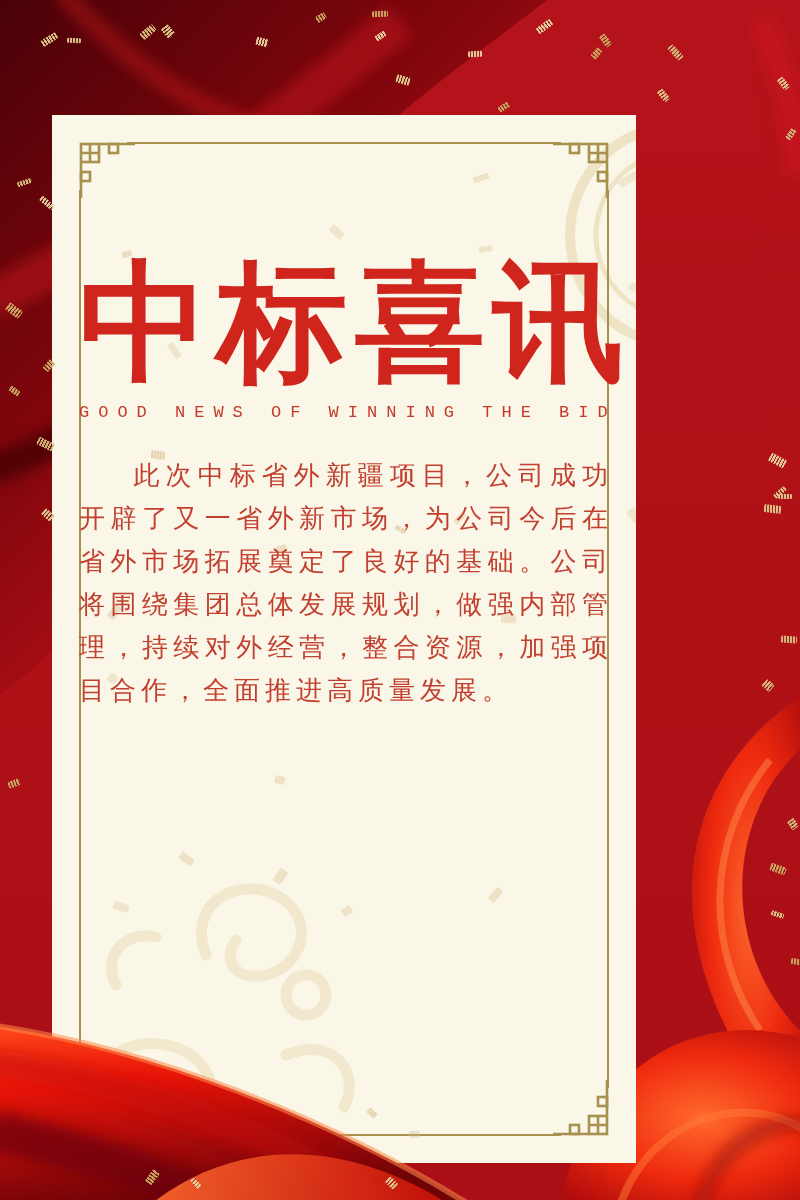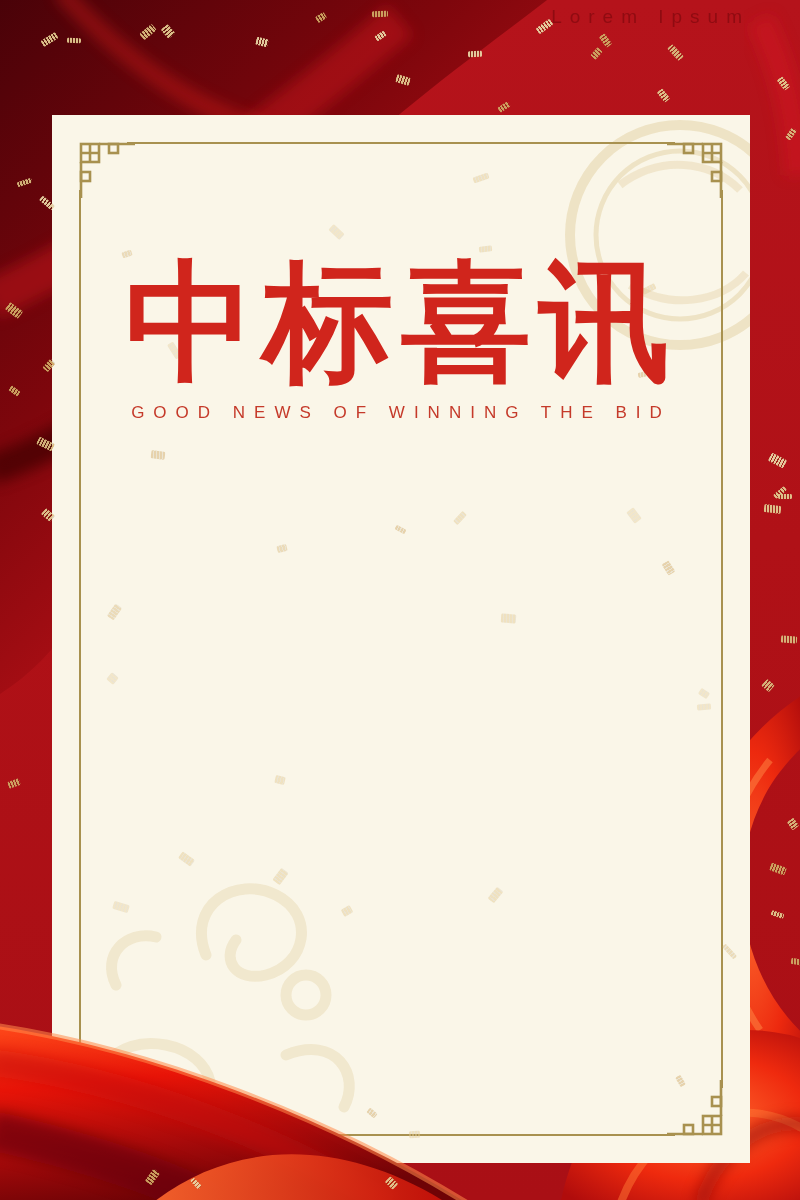--- a/index.html
+++ b/index.html
@@ -21,21 +21,21 @@
   
   .bg-silk{position:absolute;inset:0;z-index:1;pointer-events:none;}
   .lorem{
     position:absolute;top:6px;right:50px;z-index:1;
     font-family:"Liberation Sans",sans-serif;
     font-size:19px;letter-spacing:8px;color:var(--corner-text-red);
     opacity:.95;font-weight:400;
   }
   
   .card{
-    position:absolute;left:52px;top:115px;width:698px;height:1048px;
+    position:absolute;left:52px;top:115px;width:584px;height:1048px;
     background:var(--card-cream);z-index:2;overflow:hidden;
   }
   .seal{position:absolute;left:508px;top:0px;width:240px;height:240px;opacity:.8;}
   .floral{position:absolute;left:4px;bottom:8px;width:330px;height:320px;opacity:.6;}
   .frame-line{position:absolute;background:var(--frame-gold);}
   .fl-t{top:27px;left:75px;right:75px;height:2px;}
   .fl-b{bottom:27px;left:75px;right:75px;height:2px;}
   .fl-l{left:27px;top:75px;bottom:75px;width:2px;}
   .fl-r{right:27px;top:75px;bottom:75px;width:2px;}
   .corner{position:absolute;width:56px;height:56px;}
@@ -45,21 +45,21 @@
   .c-bl{left:27px;bottom:27px;transform:rotate(270deg);}
   .card-content{position:absolute;inset:27px;z-index:2;text-align:center;}
   .title{
     margin:105px 0 0 0;
     font-family:"DejaVu Serif","DejaVu Sans",serif;
     font-size:130px;line-height:1.15;font-weight:900;
     letter-spacing:8px;color:var(--title-red);white-space:nowrap;
   }
   .subtitle{
     margin-top:6px;
-    font-family:Liberation Sans, sans-serif;
+    font-family:Liberation Mono, monospace;
     font-size:17px;letter-spacing:9px;color:var(--subtitle-red);
     font-weight:400;white-space:nowrap;
   }
   .body-text{
     width:534px;margin:32px auto 0 auto;text-align:justify;
   }
   .body-text p{
     margin:0 0 10px 0;
     font-size:26px;line-height:43px;letter-spacing:5px;
     color:var(--body-text-red);text-indent:2.1em;
@@ -108,21 +108,20 @@
     <path d="M760 20 C 785 70 795 120 798 175" stroke="#d01820" stroke-width="26" fill="none" filter="url(#bl)" opacity="0.55"></path>
 
     <path d="M810 690 C 690 765 655 900 735 1045 C 765 1098 810 1125 810 1125 L 810 1040 C 745 985 720 880 765 795 C 782 763 810 740 810 740 Z" fill="url(#gC)" opacity="0.97"></path>
     <path d="M770 760 C 705 840 705 950 760 1030" stroke="#ff8a46" stroke-width="7" fill="none" opacity="0.5"></path>
 
     <path d="M560 1205 C 585 1080 680 1010 790 1035 C 850 1050 860 1120 830 1205 Z" fill="url(#gC)"></path>
     <path d="M620 1205 C 650 1120 740 1090 805 1130" stroke="#ff7a36" stroke-width="8" fill="none" opacity="0.5"></path>
     <path d="M700 1205 C 720 1140 780 1110 820 1130" stroke="#8e0707" stroke-width="14" fill="none" filter="url(#bl)" opacity="0.6"></path>
   </svg>
 
-  <div class="lorem">Lorem Ipsum</div>
 
   <div id="confetti-bg">
       <div class="cf" style="left: 43px; top: 362px; width: 12px; height: 7px; transform: rotate(-48deg); opacity: 0.95; background: repeating-linear-gradient(90deg, rgb(207, 167, 99) 0px, rgb(207, 167, 99) 2px, rgba(120, 90, 40, 0.25) 2px, rgba(120, 90, 40, 0.25) 3px);"></div>
       <div class="cf" style="left: 781px; top: 636px; width: 16px; height: 7px; transform: rotate(4deg); opacity: 0.95; background: repeating-linear-gradient(90deg, rgb(217, 186, 126) 0px, rgb(217, 186, 126) 2px, rgba(120, 90, 40, 0.25) 2px, rgba(120, 90, 40, 0.25) 3px);"></div>
       <div class="cf" style="left: 140px; top: 28px; width: 16px; height: 8px; transform: rotate(-40deg); opacity: 0.95; background: repeating-linear-gradient(90deg, rgb(217, 186, 126) 0px, rgb(217, 186, 126) 2px, rgba(120, 90, 40, 0.25) 2px, rgba(120, 90, 40, 0.25) 3px);"></div>
       <div class="cf" style="left: 39px; top: 200px; width: 16px; height: 6px; transform: rotate(40deg); opacity: 0.95; background: repeating-linear-gradient(90deg, rgb(232, 211, 164) 0px, rgb(232, 211, 164) 2px, rgba(120, 90, 40, 0.25) 2px, rgba(120, 90, 40, 0.25) 3px);"></div>
       <div class="cf" style="left: 37px; top: 440px; width: 17px; height: 8px; transform: rotate(27deg); opacity: 0.95; background: repeating-linear-gradient(90deg, rgb(217, 186, 126) 0px, rgb(217, 186, 126) 2px, rgba(120, 90, 40, 0.25) 2px, rgba(120, 90, 40, 0.25) 3px);"></div>
       <div class="cf" style="left: 777px; top: 80px; width: 13px; height: 7px; transform: rotate(52deg); opacity: 0.95; background: repeating-linear-gradient(90deg, rgb(226, 200, 143) 0px, rgb(226, 200, 143) 2px, rgba(120, 90, 40, 0.25) 2px, rgba(120, 90, 40, 0.25) 3px);"></div>
       <div class="cf" style="left: 771px; top: 912px; width: 13px; height: 5px; transform: rotate(18deg); opacity: 0.95; background: repeating-linear-gradient(90deg, rgb(226, 200, 143) 0px, rgb(226, 200, 143) 2px, rgba(120, 90, 40, 0.25) 2px, rgba(120, 90, 40, 0.25) 3px);"></div>
       <div class="cf" style="left: 386px; top: 1179px; width: 11px; height: 8px; transform: rotate(43deg); opacity: 0.95; background: repeating-linear-gradient(90deg, rgb(226, 200, 143) 0px, rgb(226, 200, 143) 2px, rgba(120, 90, 40, 0.25) 2px, rgba(120, 90, 40, 0.25) 3px);"></div>
@@ -251,20 +250,21 @@
         <div class="cf" style="left: 114px; top: 232px; width: 17px; height: 7px; transform: rotate(58deg); opacity: 0.45; background: repeating-linear-gradient(90deg, rgb(232, 211, 164) 0px, rgb(232, 211, 164) 2px, rgba(120, 90, 40, 0.25) 2px, rgba(120, 90, 40, 0.25) 3px);"></div>
         <div class="cf" style="left: 669px; top: 834px; width: 17px; height: 5px; transform: rotate(48deg); opacity: 0.45; background: repeating-linear-gradient(90deg, rgb(217, 186, 126) 0px, rgb(217, 186, 126) 2px, rgba(120, 90, 40, 0.25) 2px, rgba(120, 90, 40, 0.25) 3px);"></div>
         <div class="cf" style="left: 61px; top: 788px; width: 16px; height: 8px; transform: rotate(17deg); opacity: 0.45; background: repeating-linear-gradient(90deg, rgb(232, 211, 164) 0px, rgb(232, 211, 164) 2px, rgba(120, 90, 40, 0.25) 2px, rgba(120, 90, 40, 0.25) 3px);"></div>
         <div class="cf" style="left: 82px; top: 1011px; width: 16px; height: 6px; transform: rotate(-15deg); opacity: 0.45; background: repeating-linear-gradient(90deg, rgb(226, 200, 143) 0px, rgb(226, 200, 143) 2px, rgba(120, 90, 40, 0.25) 2px, rgba(120, 90, 40, 0.25) 3px);"></div>
       </div>
 
     <div class="card-content">
       <h1 class="title">中标喜讯</h1>
       <div class="subtitle">GOOD NEWS OF WINNING THE BID</div>
       <div class="body-text">
+          <p>此次中标省外新疆项目，公司成功开辟了又一省外新市场，为公司今后在省外市场拓展奠定了良好的基础。公司将围绕集团总体发展规划，做强内部管理，持续对外经营，整合资源，加强项目合作，全面推进高质量发展。</p>
         </div>
     </div>
   </div>
 
   <svg class="fg-silk" viewBox="0 0 800 1200" width="800" height="1200">
     <defs>
       <linearGradient id="gA" x1="0" y1="0" x2="0.25" y2="1">
         <stop offset="0" stop-color="#ff4a1a"></stop>
         <stop offset="0.35" stop-color="#e81408"></stop>
         <stop offset="0.7" stop-color="#a80a0a"></stop>

